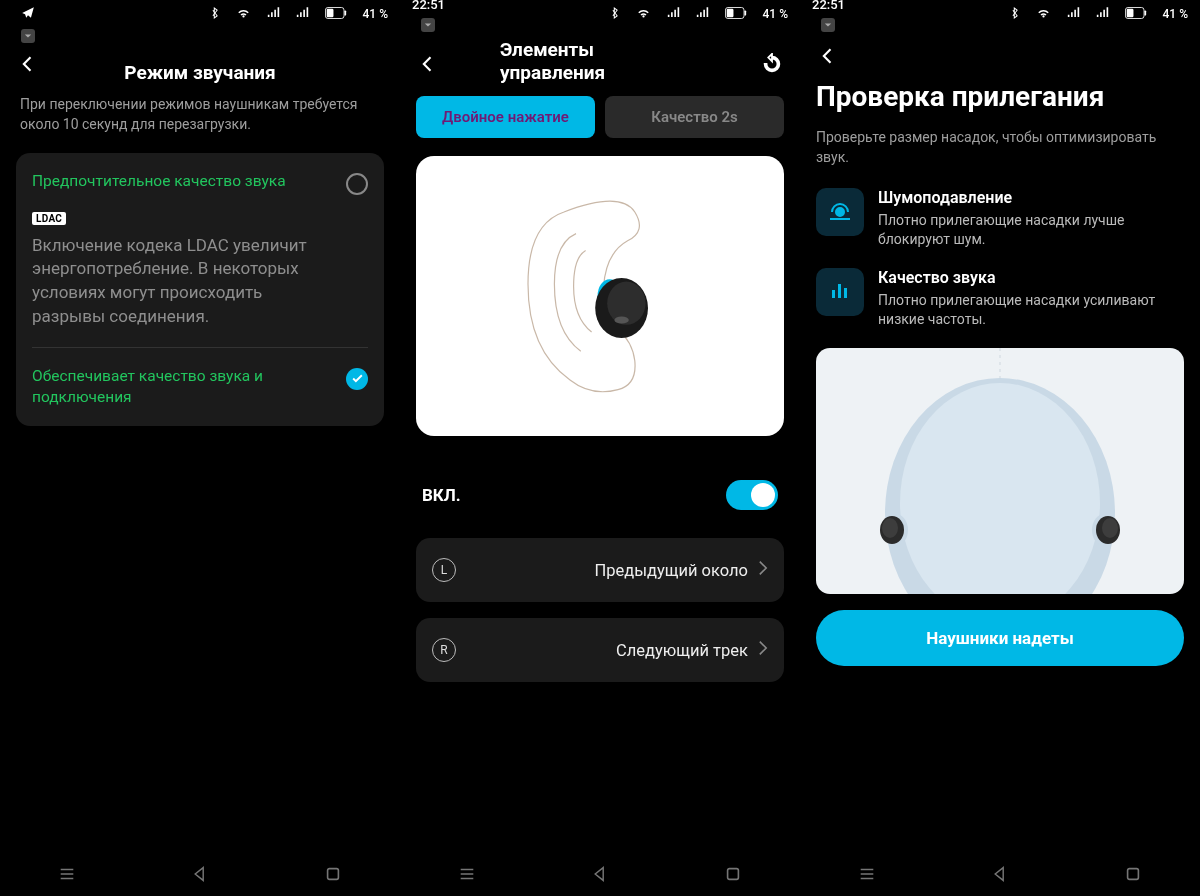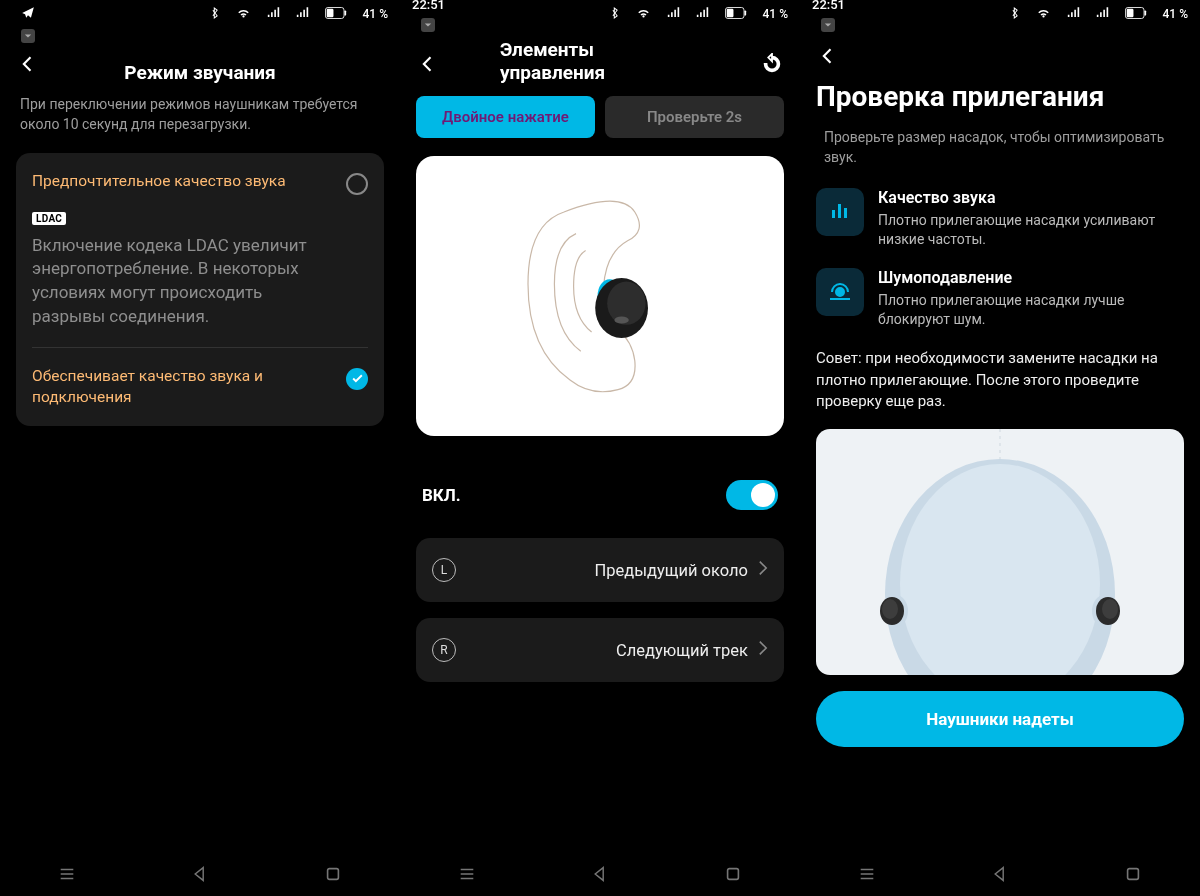--- a/index.html
+++ b/index.html
@@ -58,21 +58,21 @@
 
   
   .subtitle { color: #9e9e9e; font-size: 14px; line-height: 1.45; margin: 10px 4px 18px; }
   .card {
     background: #1b1b1b;
     border-radius: 14px;
     padding: 18px 16px;
   }
   .opt { display: flex; align-items: flex-start; gap: 12px; }
   .opt-body { flex: 1; }
-  .opt-title { font-size: 15.5px; color: #fdba74; line-height: 1.35; }
+  .opt-title { font-size: 15.5px; color: #22c55e; line-height: 1.35; }
   .opt-badge {
     display: inline-block;
     background: #fff; color: #000;
     font-size: 10px; font-weight: 700;
     padding: 1px 4px; border-radius: 2px;
     margin-top: 20px;
     letter-spacing: .3px;
   }
   .opt-desc { color: #8e8e8e; font-size: 17px; line-height: 1.4; margin-top: 8px; }
   .opt-radio {
@@ -308,21 +308,21 @@
     <div class="titlebar-right">
       <svg width="22" height="22" viewBox="0 0 24 24" fill="none" stroke="#fff" stroke-width="2">
           <path d="M4 12a8 8 0 108-8V1L8 5l4 4V6a6 6 0 11-6 6z"></path>
         </svg>
     </div>
   </div>
 
   <div class="content">
     <div class="segtabs">
       <div class="segtab active">Двойное нажатие</div>
-      <div class="segtab">Проверьте 2s</div>
+      <div class="segtab">Качество 2s</div>
     </div>
 
     <div class="ear-img">
       <svg width="240" height="240" viewBox="0 0 200 200">
         <path d="M70 30 q-30 10 -30 60 q0 55 35 80 q18 14 40 8 q16 -4 14 -24 q-2 -16 -14 -26 q-14 -12 -12 -36 q2 -28 20 -38 q16 -8 6 -24 q-12 -18 -59 0z" fill="#fff" stroke="#c9b8a8" stroke-width="1"></path>
         <path d="M80 48 q-18 8 -18 42 q0 40 22 56" fill="none" stroke="#c9b8a8" stroke-width="1"></path>
         <path d="M88 62 q-10 6 -10 30 q0 26 15 38" fill="none" stroke="#c9b8a8" stroke-width="1"></path>
         <ellipse cx="108" cy="100" rx="10" ry="14" fill="#00b8e6"></ellipse>
         <ellipse cx="118" cy="110" rx="22" ry="25" fill="#1a1a1a"></ellipse>
         <ellipse cx="122" cy="106" rx="16" ry="18" fill="#2d2d2d"></ellipse>
@@ -410,51 +410,50 @@
   <div class="titlebar" style="height:48px">
     <div class="back-btn">
       <svg width="20" height="20" viewBox="0 0 24 24" fill="none" stroke="#fff" stroke-width="2.5">
           <path d="M15 4l-8 8 8 8"></path>
         </svg>
     </div>
   </div>
 
   <div class="content">
     <div class="big-title">Проверка прилегания</div>
-    <div class="subtitle" style="margin:0 8px 20px">Проверьте размер насадок, чтобы оптимизировать звук.</div>
+    <div class="subtitle" style="margin:0 0 20px">Проверьте размер насадок, чтобы оптимизировать звук.</div>
+
+    <div class="info-row">
+      <div class="info-icon">
+        <svg width="26" height="26" viewBox="0 0 26 26" fill="none" stroke="#00b8e6" stroke-width="2">
+            <circle cx="13" cy="13" r="4" fill="#00b8e6"></circle>
+            <path d="M5 13a8 8 0 0116 0"></path>
+            <path d="M3 20h20"></path>
+          </svg>
+      </div>
+      <div class="info-body">
+        <div class="info-title">Шумоподавление</div>
+        <div class="info-desc">Плотно прилегающие насадки лучше блокируют шум.</div>
+      </div>
+    </div>
 
     <div class="info-row">
       <div class="info-icon">
         <svg width="24" height="24" viewBox="0 0 24 24" fill="#00b8e6">
             <rect x="4" y="10" width="3" height="8"></rect>
             <rect x="10" y="4" width="3" height="14"></rect>
             <rect x="16" y="8" width="3" height="10"></rect>
           </svg>
       </div>
       <div class="info-body">
         <div class="info-title">Качество звука</div>
         <div class="info-desc">Плотно прилегающие насадки усиливают низкие частоты.</div>
       </div>
     </div>
 
-    <div class="info-row">
-      <div class="info-icon">
-        <svg width="26" height="26" viewBox="0 0 26 26" fill="none" stroke="#00b8e6" stroke-width="2">
-            <circle cx="13" cy="13" r="4" fill="#00b8e6"></circle>
-            <path d="M5 13a8 8 0 0116 0"></path>
-            <path d="M3 20h20"></path>
-          </svg>
-      </div>
-      <div class="info-body">
-        <div class="info-title">Шумоподавление</div>
-        <div class="info-desc">Плотно прилегающие насадки лучше блокируют шум.</div>
-      </div>
-    </div>
-
-    <div class="tip">Совет: при необходимости замените насадки на плотно прилегающие. После этого проведите проверку еще раз.</div>
 
     <div class="head-img">
       <svg width="340" height="246" viewBox="0 0 340 246">
         <line x1="170" y1="0" x2="170" y2="246" stroke="#cfd8df" stroke-dasharray="3 4"></line>
         <ellipse cx="170" cy="165" rx="115" ry="135" fill="#c9d9e6"></ellipse>
         <ellipse cx="170" cy="155" rx="100" ry="120" fill="#d9e6f0"></ellipse>
         <ellipse cx="66" cy="182" rx="12" ry="16" fill="#c9d9e6"></ellipse>
         <ellipse cx="274" cy="182" rx="12" ry="16" fill="#c9d9e6"></ellipse>
         <ellipse cx="62" cy="182" rx="12" ry="14" fill="#2b2b2b"></ellipse>
         <ellipse cx="278" cy="182" rx="12" ry="14" fill="#2b2b2b"></ellipse>

